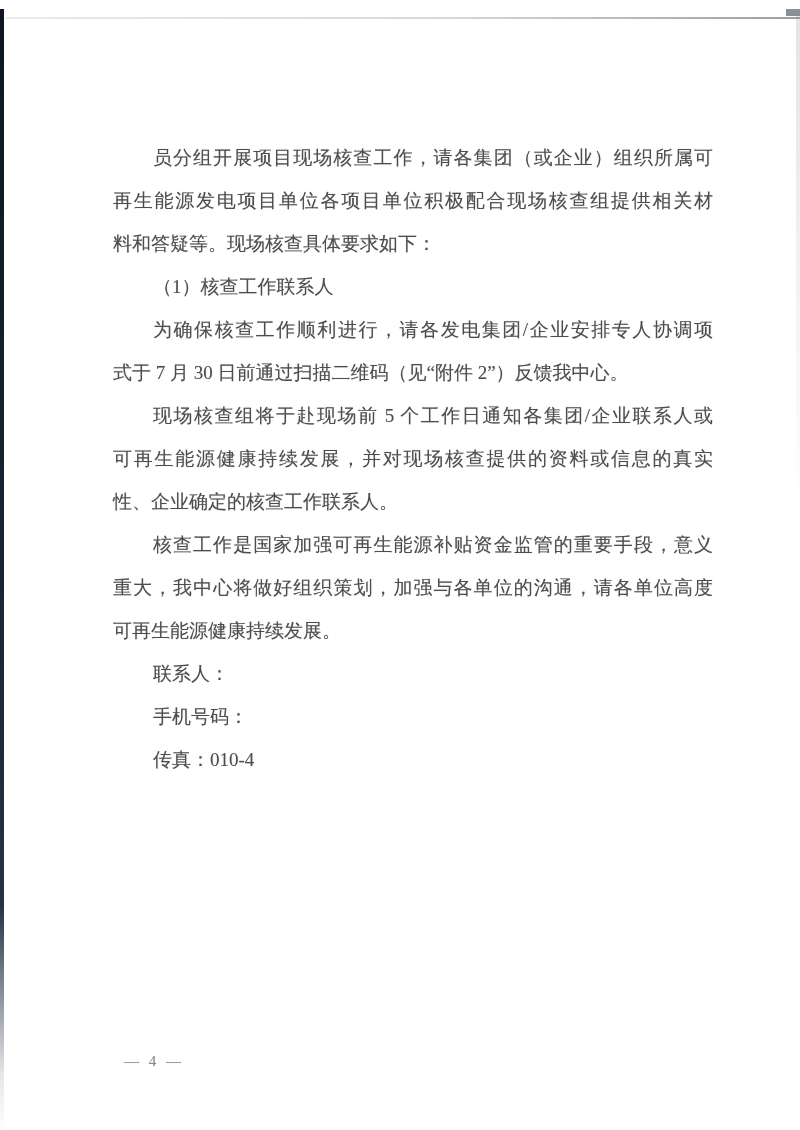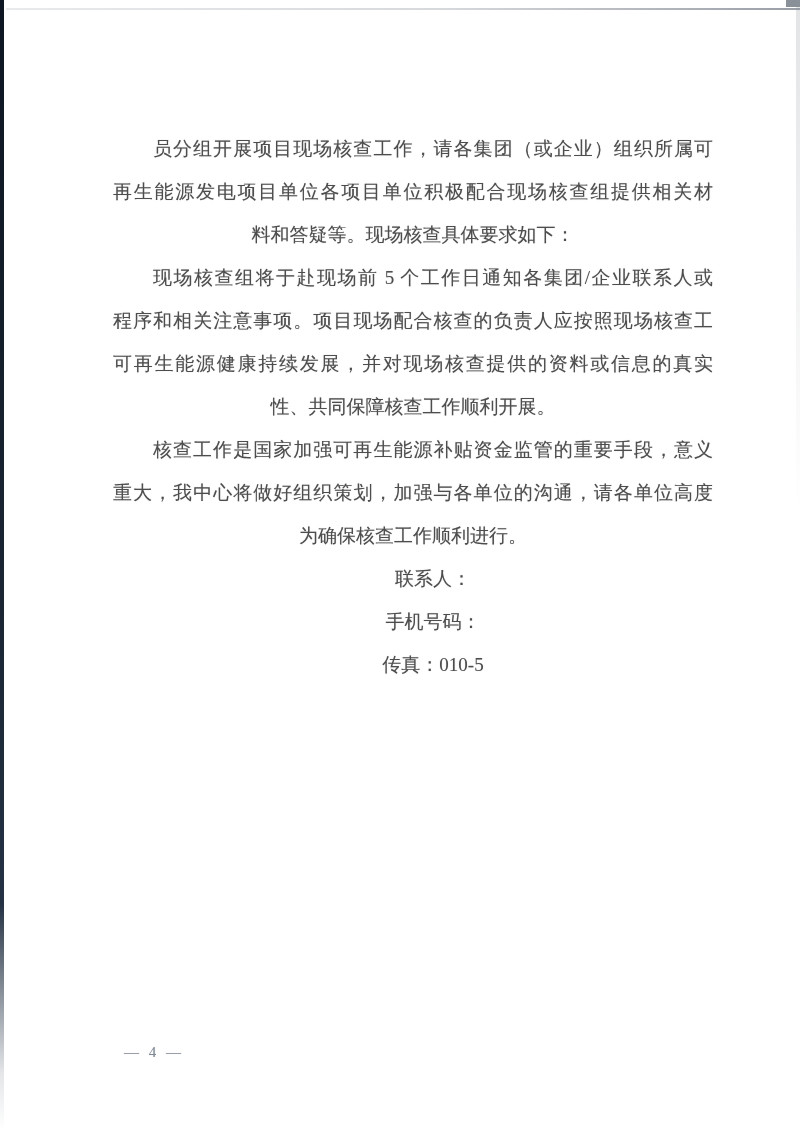--- a/index.html
+++ b/index.html
@@ -9,21 +9,21 @@
     --footer-text:#828a96;
   }
   html,body{margin:0;padding:0;}
   body{
     width:800px;height:1130px;
     background:var(--page-bg,#ffffff);
     overflow:hidden;
     font-family:"Liberation Serif","DejaVu Serif",serif;
     position:relative;
   }
-  .page{position:absolute;inset:0;}
+  .page{position:absolute;inset:0;margin-top:9px;}
   
   .edge-left{
     position:absolute;left:0;top:0;width:4px;height:100%;
     background:linear-gradient(180deg,#0d1622 0%,#1a2634 55%,#243244 80%,rgba(36,50,68,0.12) 95%,rgba(36,50,68,0) 100%);
   }
   .edge-top{
     position:absolute;top:8px;left:6px;right:0;height:2px;
     background:linear-gradient(90deg,rgba(130,138,148,0.18) 0%,rgba(120,128,140,0.30) 55%,rgba(70,80,95,0.55) 100%);
   }
   .corner-top-right{
@@ -35,21 +35,21 @@
     background:linear-gradient(180deg,rgba(140,146,154,0.25),rgba(140,146,154,0));
   }
   
   .doc{
     position:absolute;left:113px;top:127px;width:600px;
     color:var(--text,#4d4d4d);
     font-size:19px;
   }
   .line{
     height:43px;line-height:43px;
-    text-align:center;
+    text-align:left;
     text-shadow:0 0 1px rgba(77,77,77,0.35);
     white-space:nowrap;
   }
   .line.fill{
     text-align:justify;
     text-align-last:justify;
     white-space:normal;
     overflow:hidden;
   }
   .line.indent{padding-left:40px;}
@@ -68,27 +68,29 @@
 
   <div class="edge-left"></div>
   <div class="edge-top"></div>
   <div class="corner-top-right"></div>
   <div class="edge-right"></div>
 
   <main class="doc">
     <div class="line fill indent">员分组开展项目现场核查工作，请各集团（或企业）组织所属可</div>
     <div class="line fill">再生能源发电项目单位各项目单位积极配合现场核查组提供相关材</div>
     <div class="line">料和答疑等。现场核查具体要求如下：</div>
+    <div class="line indent">（1）核查工作联系人</div>
+    <div class="line fill indent">为确保核查工作顺利进行，请各发电集团/企业安排专人协调项</div>
+    <div class="line">式于 7 月 30 日前通过扫描二维码（见“附件 2”）反馈我中心。</div>
     <div class="line fill indent">现场核查组将于赴现场前 5 个工作日通知各集团/企业联系人或</div>
-    <div class="line fill">程序和相关注意事项。项目现场配合核查的负责人应按照现场核查工</div>
     <div class="line fill">可再生能源健康持续发展，并对现场核查提供的资料或信息的真实</div>
-    <div class="line">性、共同保障核查工作顺利开展。</div>
+    <div class="line">性、企业确定的核查工作联系人。</div>
     <div class="line fill indent">核查工作是国家加强可再生能源补贴资金监管的重要手段，意义</div>
     <div class="line fill">重大，我中心将做好组织策划，加强与各单位的沟通，请各单位高度</div>
-    <div class="line">为确保核查工作顺利进行。</div>
+    <div class="line">可再生能源健康持续发展。</div>
     <div class="line indent">联系人：</div>
     <div class="line indent">手机号码：</div>
-    <div class="line indent">传真：010-5</div>
+    <div class="line indent">传真：010-4</div>
   </main>
 
   <div class="page-num">— 4 —</div>
 
 </div>
 
 </body></html>

